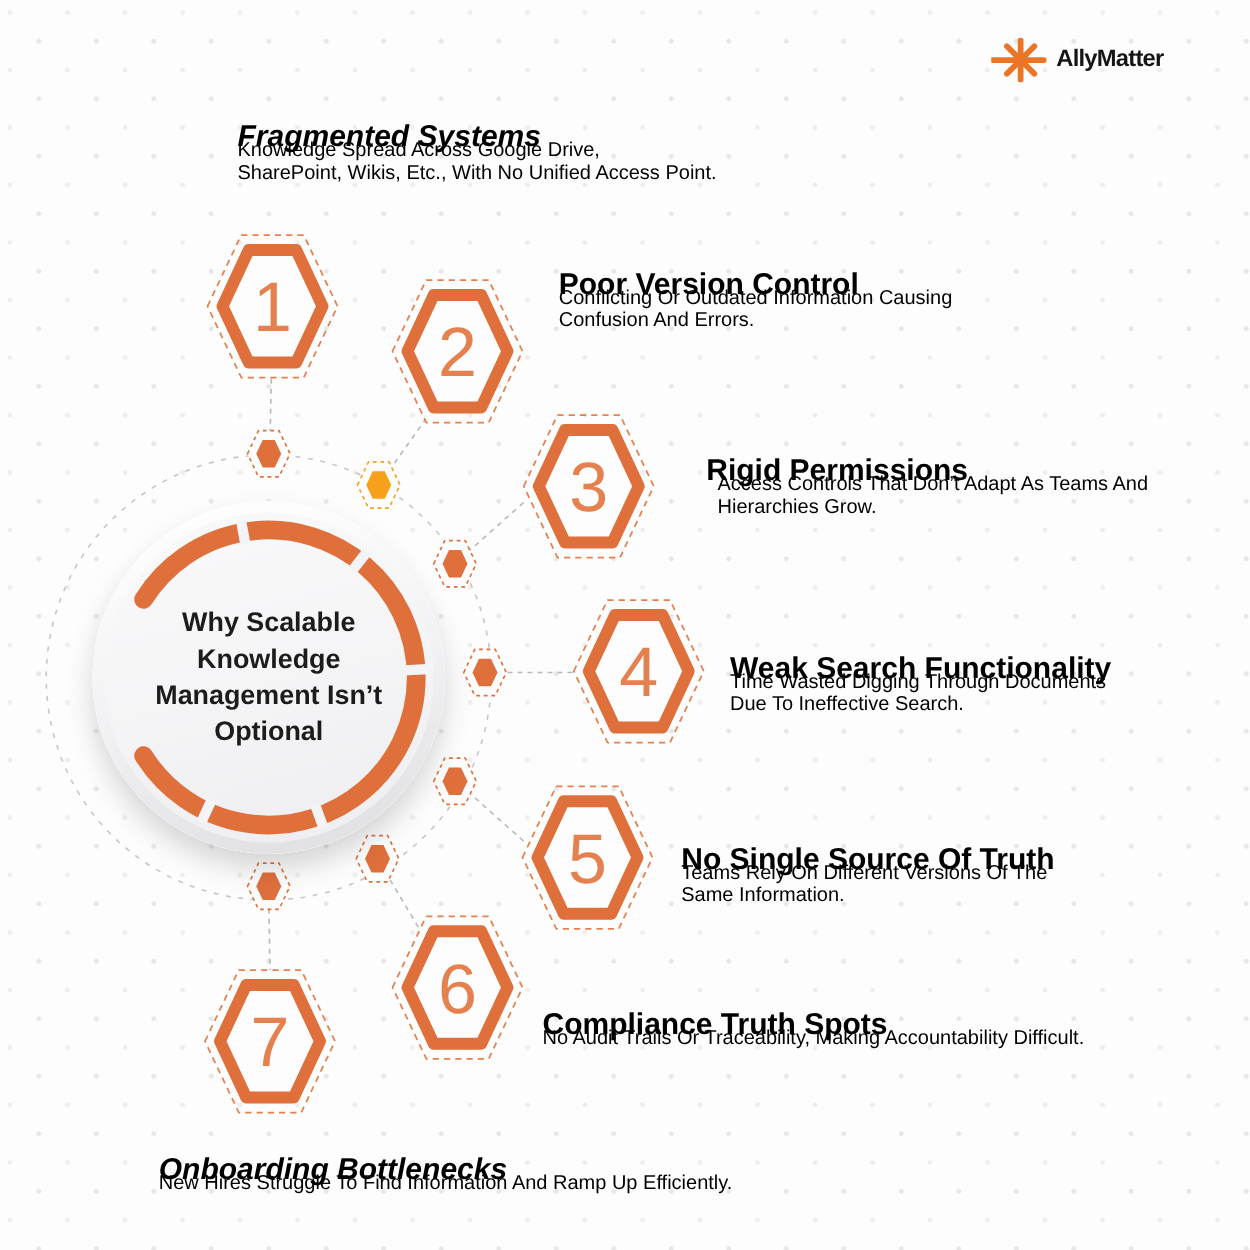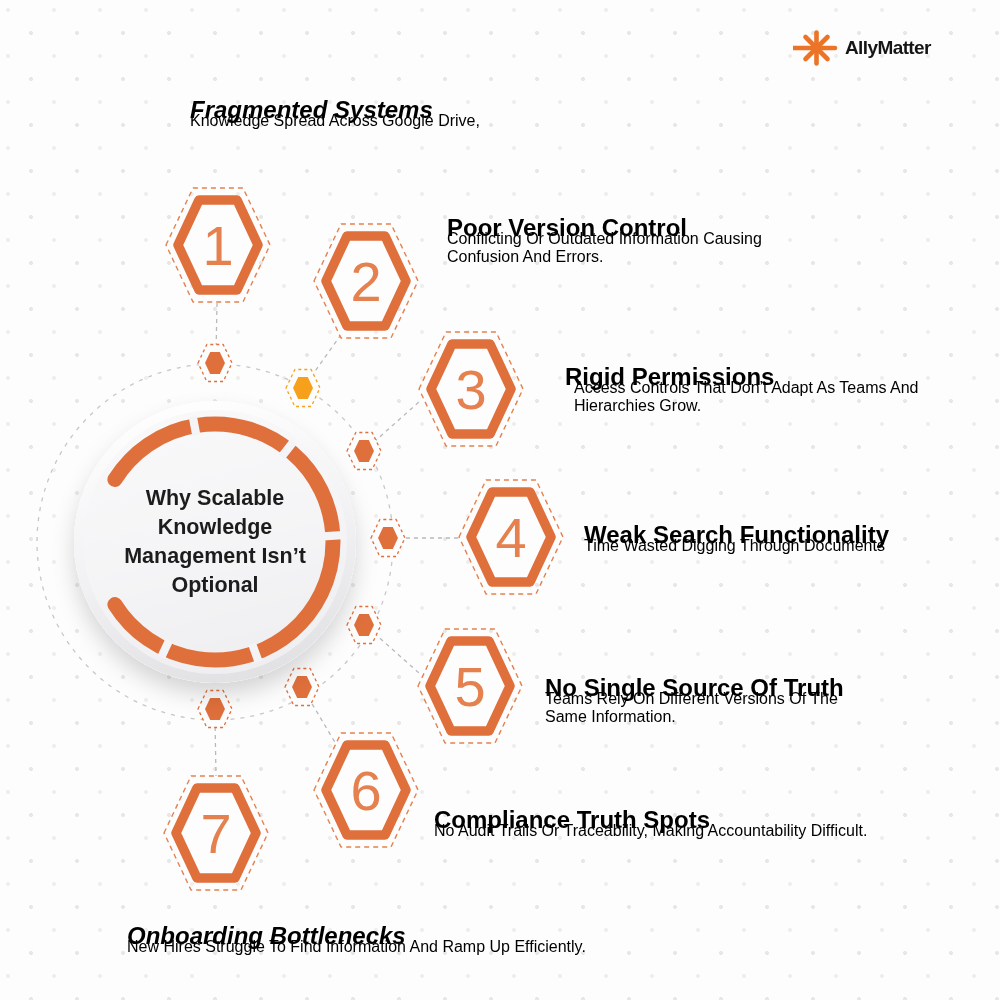--- a/index.html
+++ b/index.html
@@ -161,37 +161,39 @@
 <div class="center-title">
   <span>Why Scalable</span>
   <span>Knowledge</span>
   <span>Management Isn’t</span>
   <span>Optional</span>
 </div>
 
 <h2 class="sec s1t">Fragmented Systems</h2>
 <div class="sec desc s1d">
   <span>Knowledge Spread Across Google Drive,</span>
+  <span>SharePoint, Wikis, Etc., With No Unified Access Point.</span>
 </div>
 
 <h2 class="sec s2t">Poor Version Control</h2>
 <div class="sec desc s2d">
   <span>Conflicting Or Outdated Information Causing</span>
   <span>Confusion And Errors.</span>
 </div>
 
 <h2 class="sec s3t">Rigid Permissions</h2>
 <div class="sec desc s3d">
   <span>Access Controls That Don’t Adapt As Teams And</span>
   <span>Hierarchies Grow.</span>
 </div>
 
 <h2 class="sec s4t">Weak Search Functionality</h2>
 <div class="sec desc s4d">
   <span>Time Wasted Digging Through Documents</span>
+  <span>Due To Ineffective Search.</span>
 </div>
 
 <h2 class="sec s5t">No Single Source Of Truth</h2>
 <div class="sec desc s5d">
   <span>Teams Rely On Different Versions Of The</span>
   <span>Same Information.</span>
 </div>
 
 <h2 class="sec s6t">Compliance Truth Spots</h2>
 <div class="sec desc s6d">

